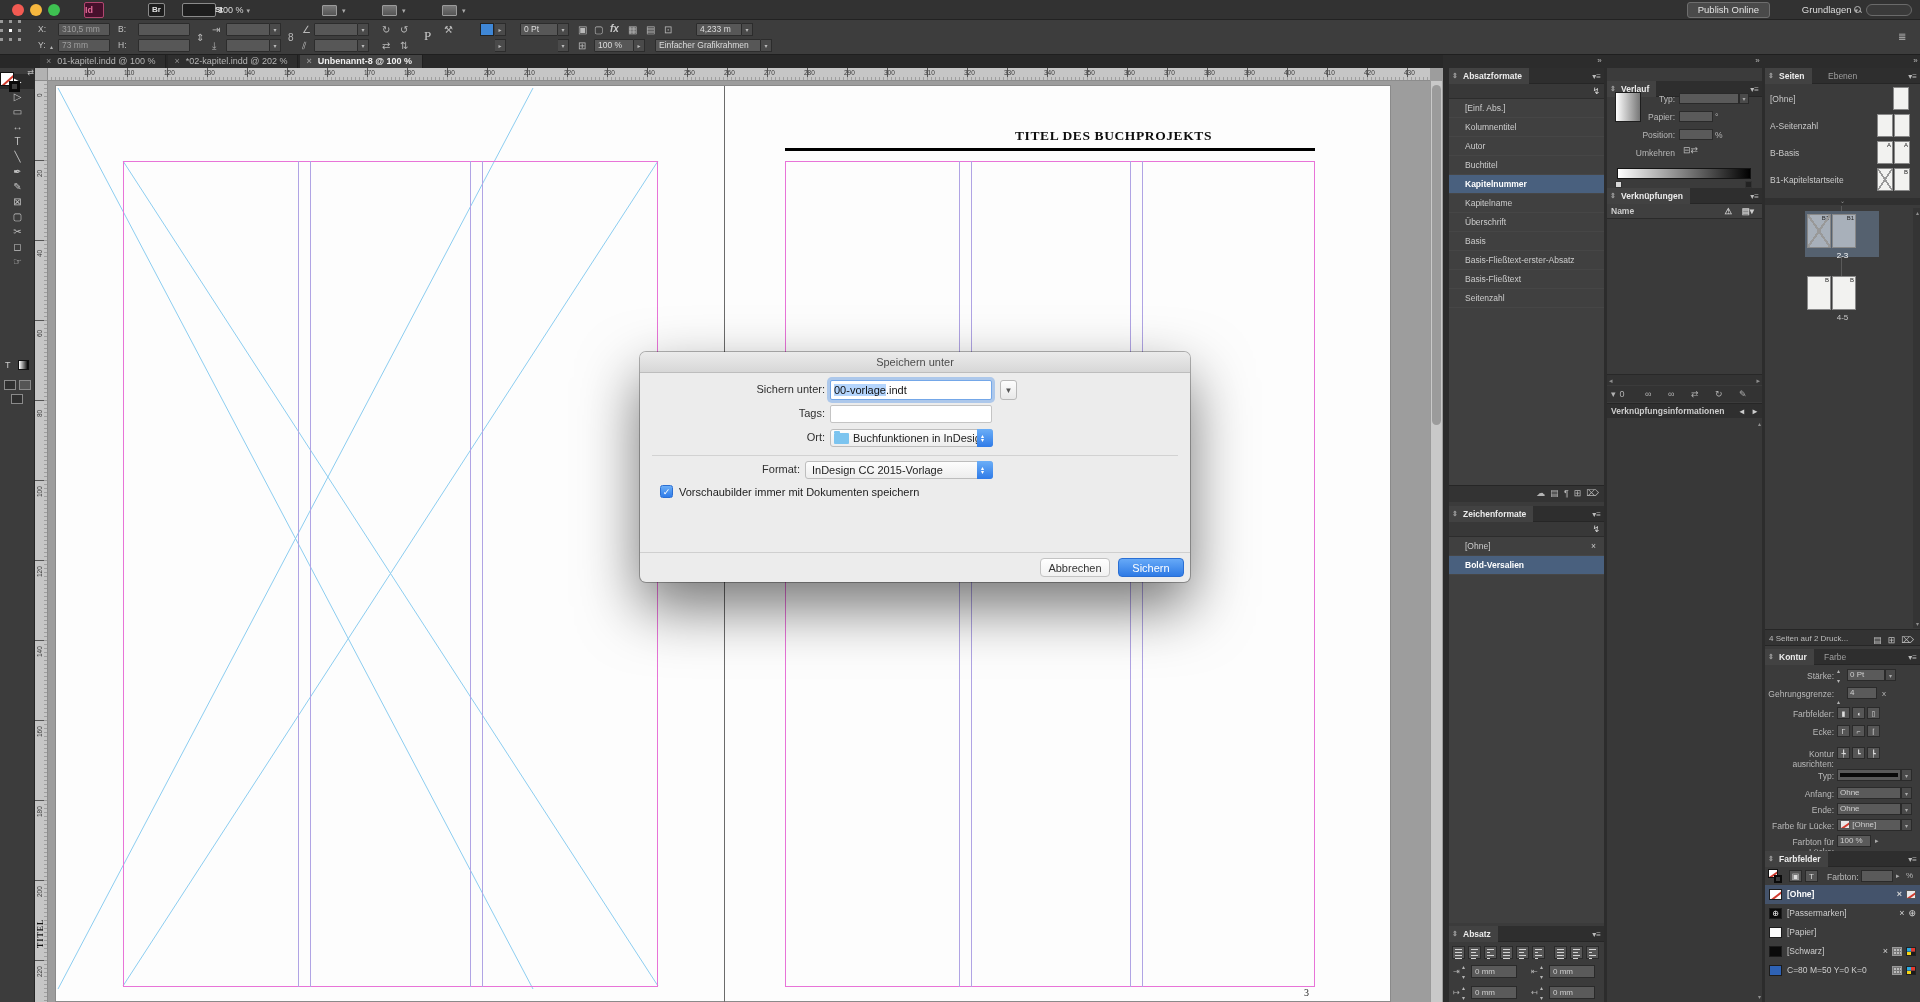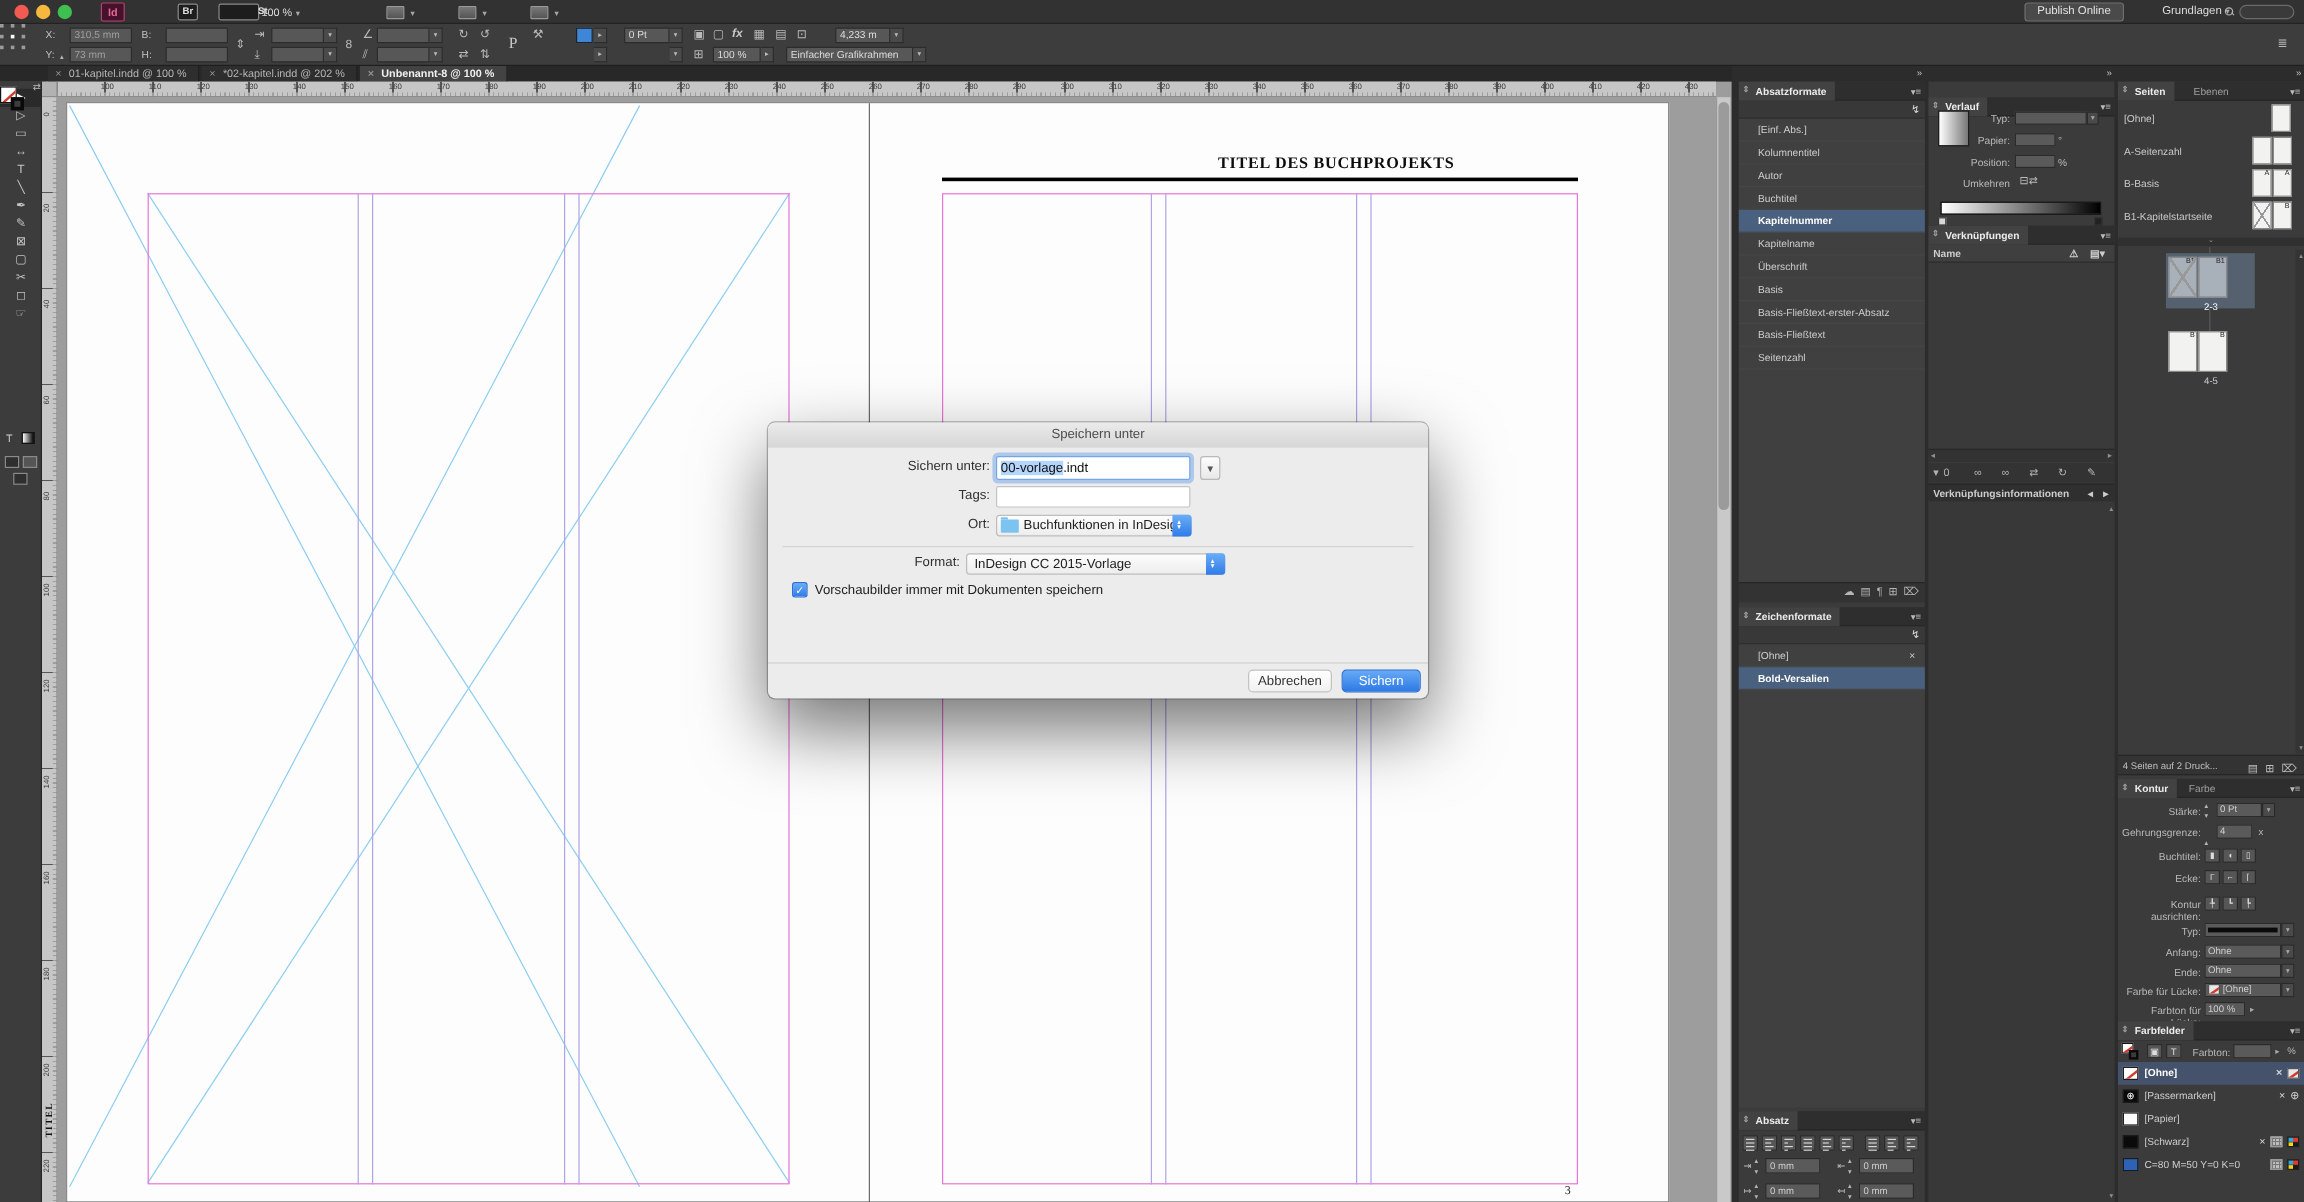--- a/index.html
+++ b/index.html
@@ -4,21 +4,21 @@
 <style>
   * { box-sizing: border-box; margin: 0; padding: 0; }
   html,body { width:1920px; height:1002px; overflow:hidden; }
   body { font-family:"Liberation Sans", sans-serif; background:#9d9d9d; position:relative; color:#cfcfcf; }
   .abs { position:absolute; }
 
   
   #titlebar { left:0; top:0; width:1920px; height:20px; background:#323232; border-bottom:1px solid #222; }
   .tl { width:12px; height:12px; border-radius:50%; top:4px; }
   #tl-red{ left:12px; background:#f25a52; } #tl-yel{ left:30px; background:#f6b73e; } #tl-grn{ left:48px; background:#3ec051; }
-  #app-logo { left:84px; top:2px; width:20px; height:16px; background:#47102c; border:1px solid #b0476f; border-radius:2px; color:#e06a96; font-size:9px; font-weight:bold; text-align:center; line-height:14px; }
+  #app-logo { left:84px; top:2px; width:20px; height:16px; background:#47102c; border:1px solid #b0476f; border-radius:2px; color:#e06a96; font-size:9px; font-weight:bold; text-align:left; line-height:14px; }
   .mini-app { top:3px; width:17px; height:14px; background:#1d1d1d; border:1px solid #8a8a8a; border-radius:2px; color:#e2e2e2; font-size:8px; font-weight:bold; text-align:center; line-height:12px; }
   #btn-br{ left:148px; } #btn-st{ left:182px;padding-left:32px; }
   #zoom-menu { left:218px; top:3px; height:14px; font-size:9px; color:#ddd; line-height:14px; }
   .ddcaret { font-size:7px; color:#aaa; margin-left:3px; }
   .tb-dd { top:3px; height:14px; font-size:9px; color:#bbb; line-height:14px; }
   .tb-ico { display:inline-block; width:15px; height:11px; border:1px solid #9a9a9a; background:linear-gradient(#777,#555); vertical-align:middle; margin-right:2px; border-radius:1px; }
   #vdd1{ left:322px; } #vdd2{ left:382px; } #vdd3{ left:442px; }
   #publish-btn { right:150px; top:2px; height:16px; padding:0 10px; background:#4a4a4a; border:1px solid #6e6e6e; border-radius:3px; font-size:9.5px; color:#e3e3e3; line-height:14px; }
   #workspace-dd { right:62px; top:3px; font-size:9.5px; color:#ddd; line-height:14px; }
   #search-box { right:8px; top:4px; width:46px; height:12px; border:1px solid #6a6a6a; border-radius:6px; background:#3a3a3a; }
@@ -187,21 +187,21 @@
   #fname-field .hl { background:#b4d5fd; }
   #fname-dd { position:absolute; left:360px; top:28px; width:17px; height:20px; background:linear-gradient(#fdfdfd,#e8e8e8); border:1px solid #b9b9b9; border-radius:3px; text-align:center; font-size:8px; color:#555; line-height:20px; }
   .dlg-input { position:absolute; background:#fff; border:1px solid #c4c4c4; border-radius:2px; }
   #ort-pop { position:absolute; left:190px; top:77px; width:163px; height:18px; background:linear-gradient(#fdfdfd,#ededed); border:1px solid #bdbdbd; border-radius:3px; font-size:11px; color:#222; line-height:16px; padding-left:22px; }
   .folder-ico { position:absolute; left:3px; top:3px; width:15px; height:11px; background:#7cc4ef; border-radius:1px; }
   .folder-ico::before { content:""; position:absolute; left:0; top:-2px; width:6px; height:2px; background:#7cc4ef; border-radius:1px 1px 0 0; }
   .pop-step { position:absolute; right:-1px; top:-1px; width:16px; height:18px; background:linear-gradient(#6baef7,#2f7be8); border-radius:0 3px 3px 0; }
   .pop-step::before { content:"▴"; position:absolute; left:4px; top:-1px; font-size:6px; color:#fff; }
   .pop-step::after { content:"▾"; position:absolute; left:4px; bottom:-1px; font-size:6px; color:#fff; }
   #dlg-sep { position:absolute; left:12px; top:103px; width:526px; height:1px; background:#d2d2d2; }
-  #format-pop { position:absolute; left:165px; top:109px; width:216px; height:18px; background:linear-gradient(#fdfdfd,#ededed); border:1px solid #bdbdbd; border-radius:3px; font-size:11px; color:#222; line-height:16px; padding-left:6px; }
+  #format-pop { position:absolute; left:165px; top:109px; width:188px; height:18px; background:linear-gradient(#fdfdfd,#ededed); border:1px solid #bdbdbd; border-radius:3px; font-size:11px; color:#222; line-height:16px; padding-left:6px; }
   #dlg-check { position:absolute; left:20px; top:133px; width:13px; height:13px; background:linear-gradient(#6baef7,#2f7be8); border:1px solid #2a6fd4; border-radius:2.5px; color:#fff; font-size:9px; text-align:center; line-height:12px; }
   #dlg-checklab { position:absolute; left:39px; top:134px; font-size:11px; color:#222; }
   #dlg-footsep { position:absolute; left:0; top:200px; width:100%; height:1px; background:#cfcfcf; }
   .dlg-btn { position:absolute; top:206px; height:19px; border-radius:4px; font-size:11px; text-align:center; line-height:18px; }
   #btn-cancel { left:400px; width:70px; background:linear-gradient(#fff,#f1f1f1); border:1px solid #c3c3c3; color:#333; }
   #btn-save { left:478px; width:66px; background:linear-gradient(#66a9f7,#2e7ae5); border:1px solid #2a6fd4; color:#fff; }
 </style>
 </head>
 <body>
 
@@ -661,21 +661,21 @@
     </div>
     <div class="abs" style="left:0;top:597px;width:155px;height:186px">
       <div class="kt-lab" style="top:6px">Stärke:</div>
       <div class="stepper abs" style="left:72px;top:4px"></div>
       <div class="kt-field" style="left:82px;top:4px;width:38px">0 Pt</div>
       <div class="kt-caret" style="left:120px;top:4px">▾</div>
       <div class="kt-lab" style="top:24px">Gehrungsgrenze:</div>
       <div class="stepper abs" style="left:72px;top:22px"></div>
       <div class="kt-field" style="left:82px;top:22px;width:30px">4</div>
       <span class="abs" style="left:117px;top:24px;font-size:8px;color:#b9b9b9">x</span>
-      <div class="kt-lab" style="top:44px">Buchtitel:</div>
+      <div class="kt-lab" style="top:44px">Farbfelder:</div>
       <div class="kt-btn" style="left:72px;top:42px">▮</div>
       <div class="kt-btn" style="left:87px;top:42px">◖</div>
       <div class="kt-btn" style="left:102px;top:42px">▯</div>
       <div class="kt-lab" style="top:62px">Ecke:</div>
       <div class="kt-btn" style="left:72px;top:60px">Г</div>
       <div class="kt-btn" style="left:87px;top:60px">⌐</div>
       <div class="kt-btn" style="left:102px;top:60px">⌈</div>
       <div class="kt-lab" style="top:84px">Kontur ausrichten:</div>
       <div class="kt-btn" style="left:72px;top:82px">╄</div>
       <div class="kt-btn" style="left:87px;top:82px">┗</div>

